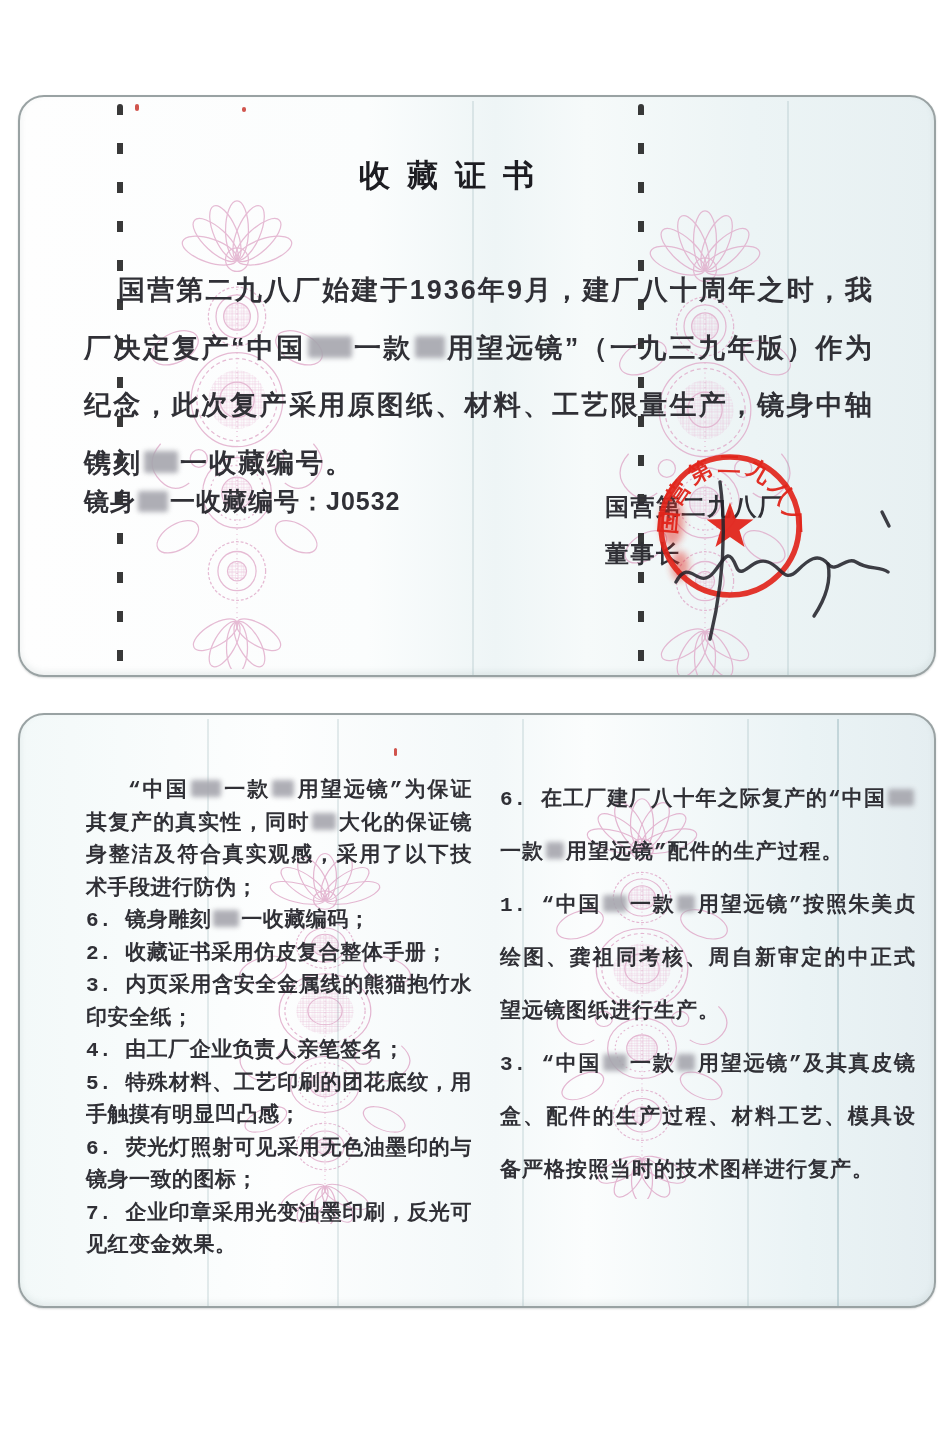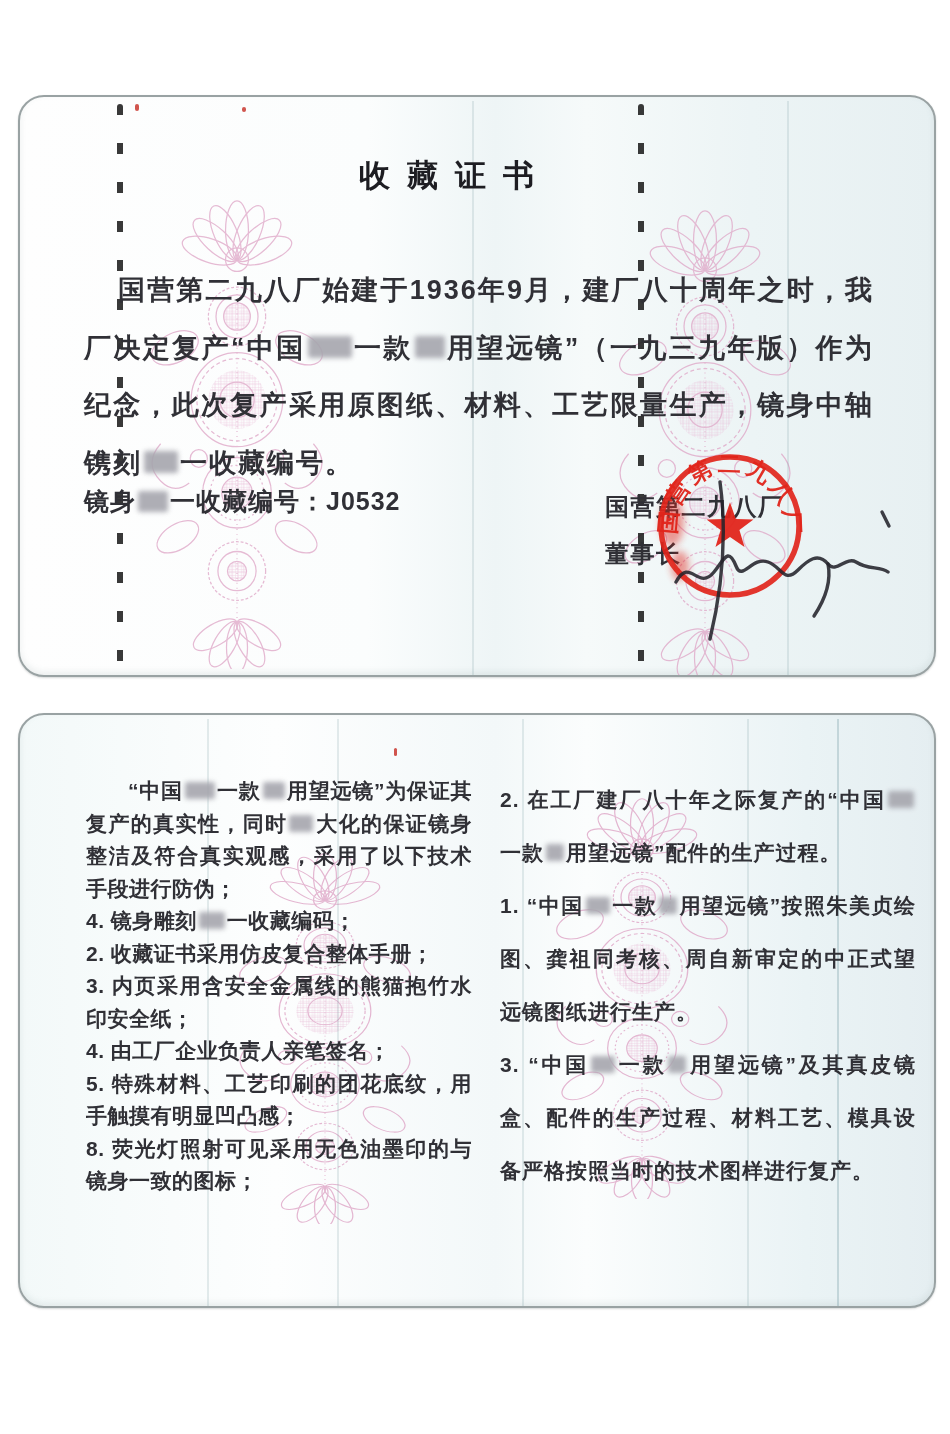--- a/index.html
+++ b/index.html
@@ -59,21 +59,21 @@
   .seal-ring{fill:none;stroke:var(--stamp-red);stroke-width:5.5;opacity:.92;}
   .seal-star{fill:var(--stamp-red);opacity:.95;}
   .seal-smudge{fill:var(--stamp-red);opacity:.45;}
   .seal-arc-text{font-family:"Liberation Sans",sans-serif;font-size:23px;font-weight:700;
     letter-spacing:4px;fill:var(--stamp-red);opacity:.95;}
   .signature path{stroke:#23232b;stroke-width:3.4;fill:none;stroke-linecap:round;opacity:.88;}
 
   .notes-col{position:absolute;z-index:3;font-weight:600;}
   #notes-left{left:66px;top:60px;width:386px;font-size:21px;line-height:32.5px;letter-spacing:.5px;}
   #notes-right{left:480px;top:58px;width:416px;font-size:21px;line-height:53px;letter-spacing:1px;}
-  .notes-col p{margin:0;text-align:justify;}
+  .notes-col p{margin:0;text-align:justify;font-family:Liberation Mono, monospace;}
   #notes-left .intro{text-indent:2em;}
 
   .redact{
     display:inline-block;height:.82em;background:var(--redaction-gray);
     border-radius:2px;filter:blur(2.4px);vertical-align:-.06em;margin:0 2px;opacity:.9;
   }
   .seg{white-space:pre-wrap;}
   .ornament-stroke{fill:none;stroke:var(--ornament-pink);stroke-width:1.3;}
 </style>
 </head>
@@ -187,26 +187,27 @@
 
   <div class="crease" style="left:187px;height:588px"></div>
   <div class="crease" style="left:317px;height:588px"></div>
   <div class="crease" style="left:502px;height:588px"></div>
   <div class="crease" style="left:727px;height:588px"></div>
   <div class="crease" style="left:817px;height:588px;background:rgba(110,150,160,.3)"></div>
   <div class="speck" style="left:374px;top:33px;width:3px;height:8px"></div>
 
   <div class="notes-col" id="notes-left">
     <p class="intro"><span class="seg">“中国</span><span class="redact" style="width: 30px;"></span><span class="seg">一款</span><span class="redact" style="width: 22px;"></span><span class="seg">用望远镜”为保证其复产的真实性，同时</span><span class="redact" style="width: 24px;"></span><span class="seg">大化的保证镜身整洁及符合真实观感，采用了以下技术手段进行防伪；</span></p>
-    <p><span class="seg">4. 镜身雕刻</span><span class="redact" style="width: 26px;"></span><span class="seg">一收藏编码；</span></p>
+    <p><span class="seg">6. 镜身雕刻</span><span class="redact" style="width: 26px;"></span><span class="seg">一收藏编码；</span></p>
     <p><span class="seg">2. 收藏证书采用仿皮复合整体手册；</span></p>
     <p><span class="seg">3. 内页采用含安全金属线的熊猫抱竹水印安全纸；</span></p>
     <p><span class="seg">4. 由工厂企业负责人亲笔签名；</span></p>
     <p><span class="seg">5. 特殊材料、工艺印刷的团花底纹，用手触摸有明显凹凸感；</span></p>
-    <p><span class="seg">8. 荧光灯照射可见采用无色油墨印的与镜身一致的图标；</span></p>
+    <p><span class="seg">6. 荧光灯照射可见采用无色油墨印的与镜身一致的图标；</span></p>
+    <p><span class="seg">7. 企业印章采用光变油墨印刷，反光可见红变金效果。</span></p>
   </div>
 
   <div class="notes-col" id="notes-right">
-    <p><span class="seg">2. 在工厂建厂八十年之际复产的“中国</span><span class="redact" style="width: 26px;"></span><span class="seg">一款</span><span class="redact" style="width: 18px;"></span><span class="seg">用望远镜”配件的生产过程。</span></p>
+    <p><span class="seg">6. 在工厂建厂八十年之际复产的“中国</span><span class="redact" style="width: 26px;"></span><span class="seg">一款</span><span class="redact" style="width: 18px;"></span><span class="seg">用望远镜”配件的生产过程。</span></p>
     <p><span class="seg">1. “中国</span><span class="redact" style="width: 24px;"></span><span class="seg">一款</span><span class="redact" style="width: 18px;"></span><span class="seg">用望远镜”按照朱美贞绘图、龚祖同考核、周自新审定的中正式望远镜图纸进行生产。</span></p>
     <p><span class="seg">3. “中国</span><span class="redact" style="width: 24px;"></span><span class="seg">一款</span><span class="redact" style="width: 18px;"></span><span class="seg">用望远镜”及其真皮镜盒、配件的生产过程、材料工艺、模具设备严格按照当时的技术图样进行复产。</span></p>
   </div>
 </div>
 
 </body></html>

